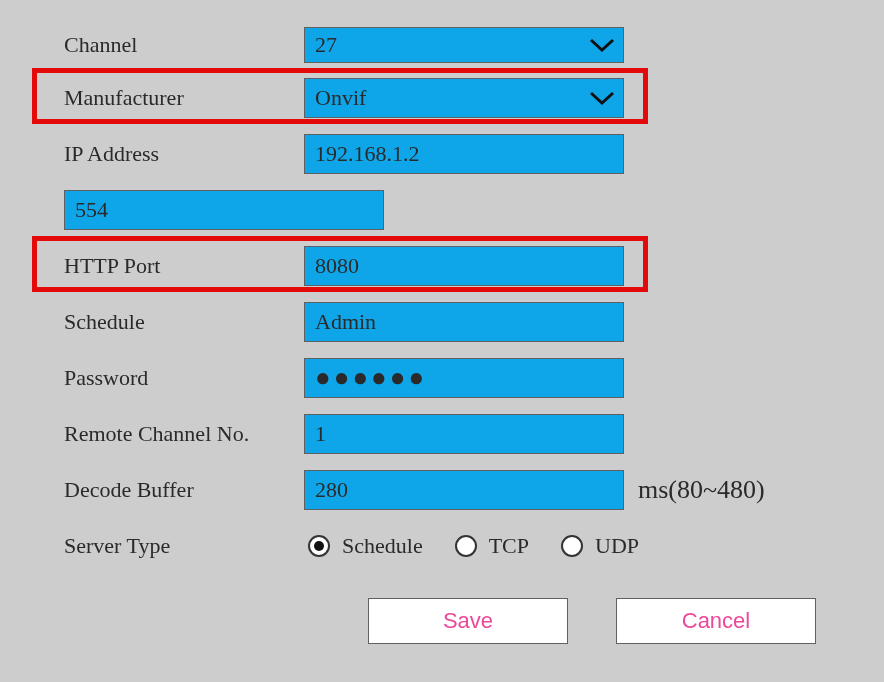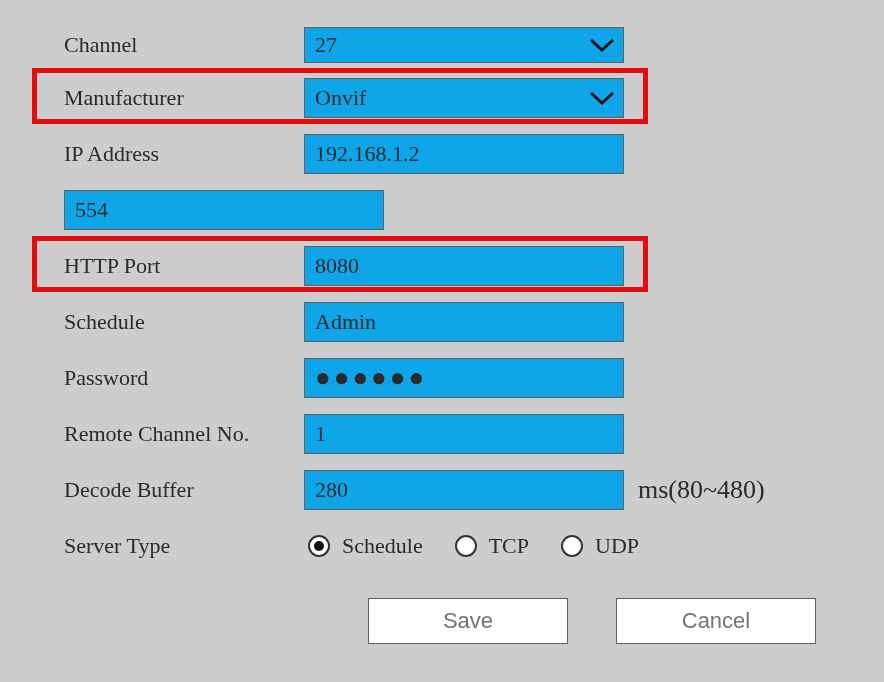--- a/index.html
+++ b/index.html
@@ -97,21 +97,21 @@
   }
   .btn {
     width: 200px;
     height: 46px;
     border: 1px solid #606060;
     background: #fff;
     display: flex;
     align-items: center;
     justify-content: center;
     font-size: 22px;
-    color: #737373;
+    color: #ec4899;
     cursor: pointer;
   }
   .toprow { height: 50px; }
   .toprow .field { height: 36px; }
 </style>
 </head>
 <body>
 
 <div class="form">
 

